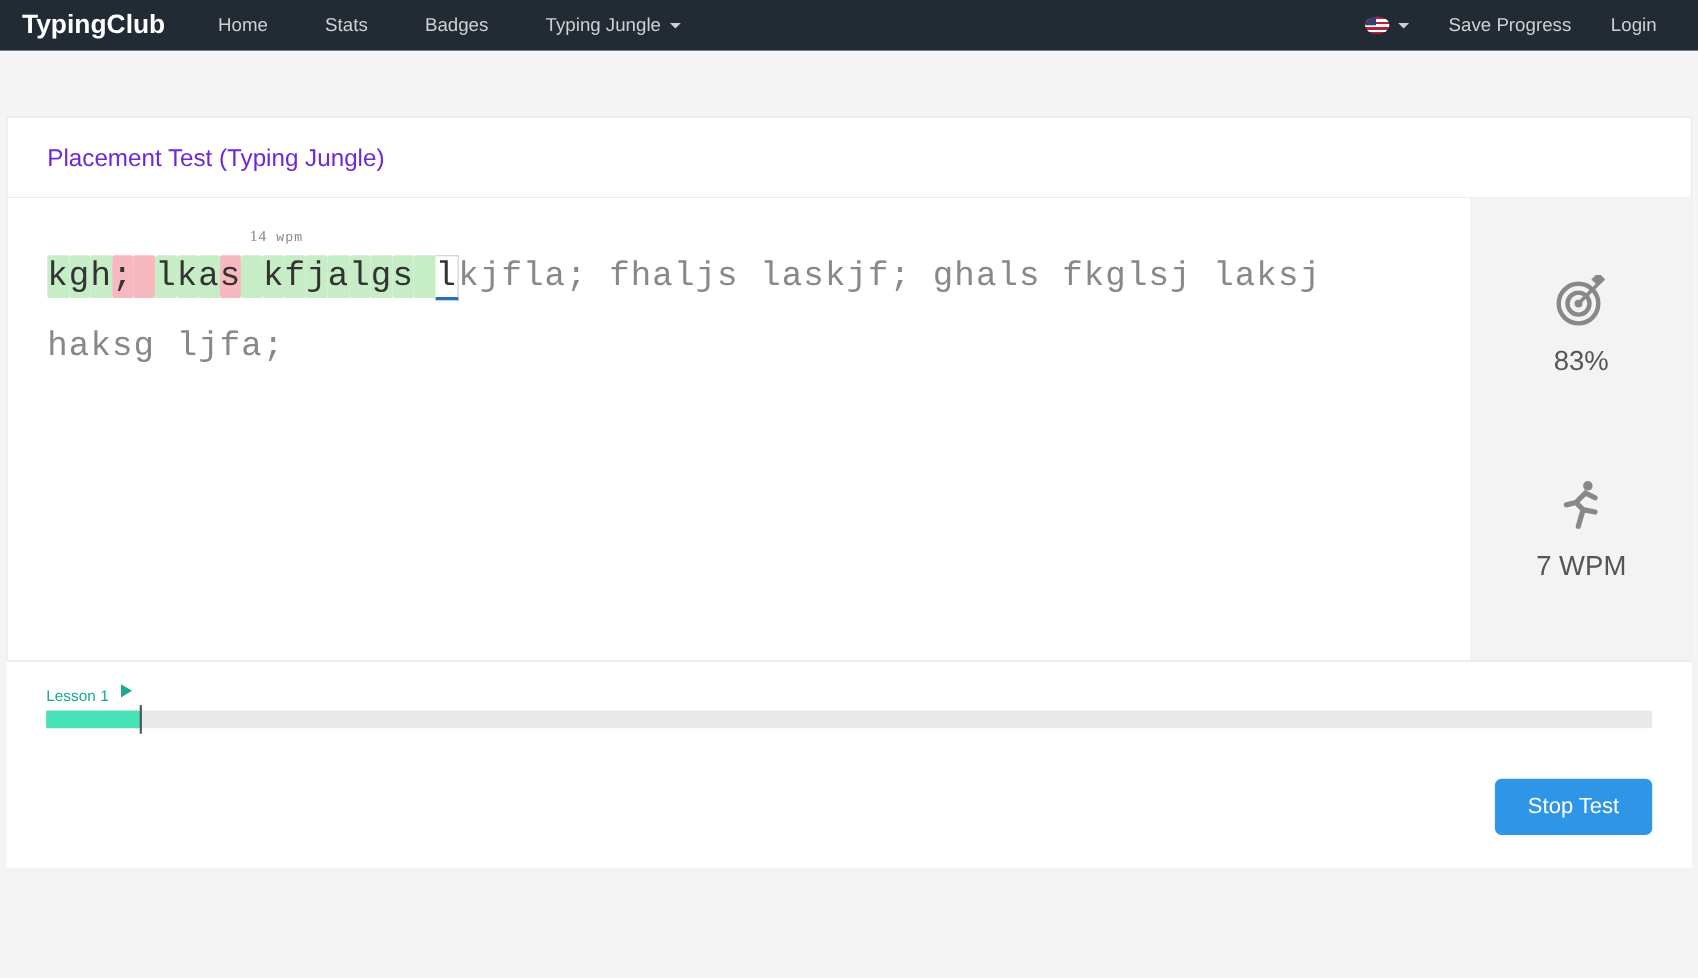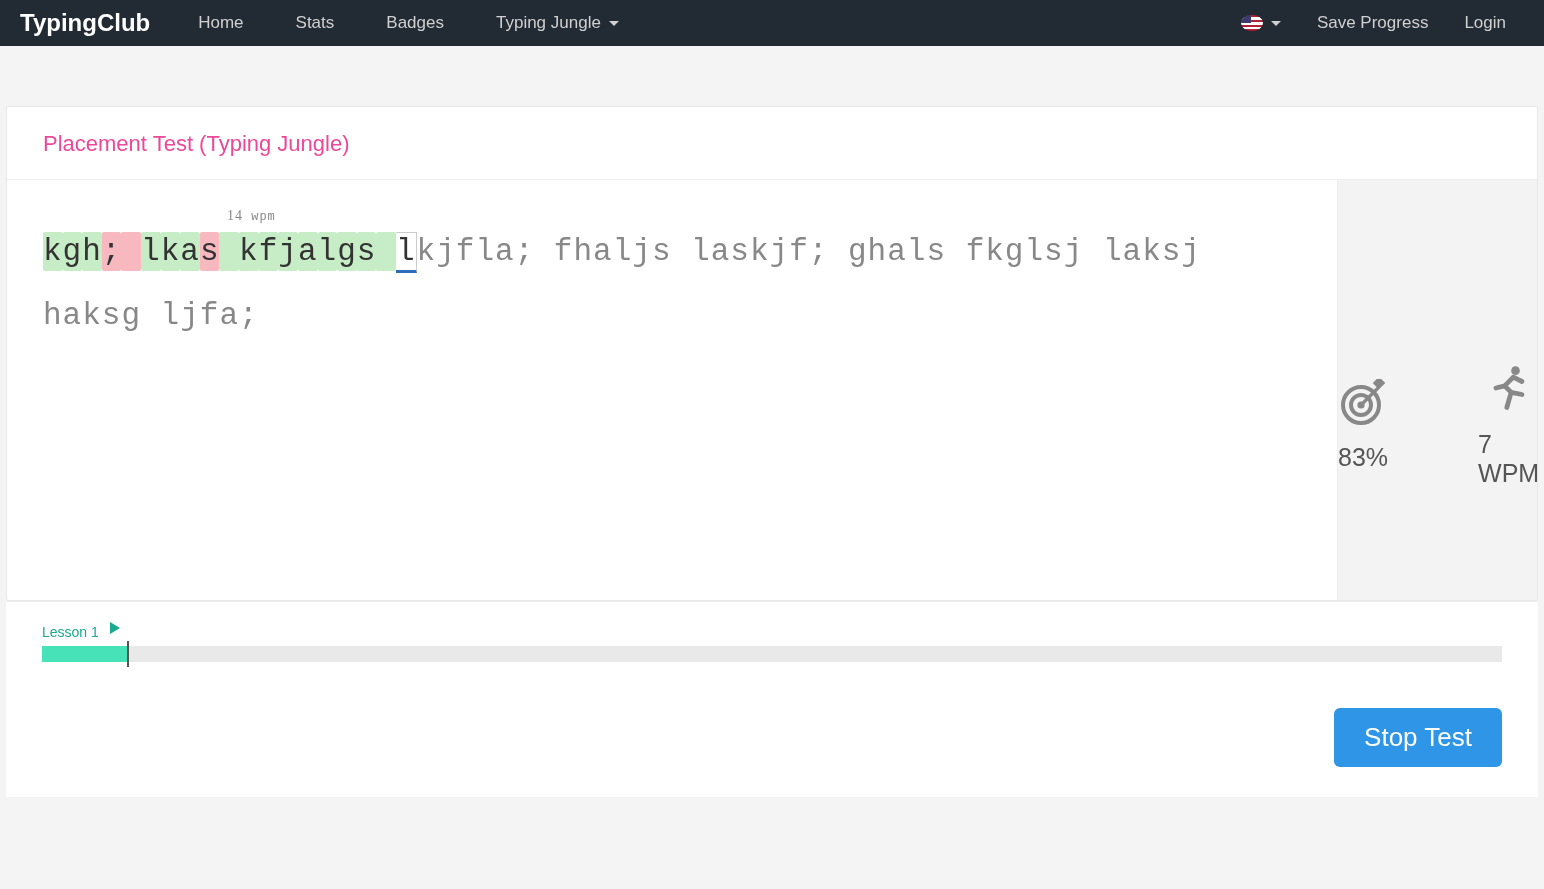--- a/index.html
+++ b/index.html
@@ -8,43 +8,43 @@
 .navbar { background: #222a34; height: 46px; display: flex; align-items: center; padding: 0 20px; color: #d0d0d0; }
 .brand { color: #fff; font-weight: 700; font-size: 24px; margin-right: 30px; cursor: pointer; }
 .nav-links { display: flex; gap: 16px; }
 .nav-link { color: #d0d0d0; padding: 18px 18px; font-size: 17px; cursor: pointer; display: flex; align-items: center; }
 .nav-right { margin-left: auto; display: flex; align-items: center; }
 .flag-icon { display: inline-block; width: 22px; height: 16px; position: relative; border-radius: 50%; overflow: hidden; background: linear-gradient(to bottom, #b22234 0%, #b22234 15%, #fff 15%, #fff 30%, #b22234 30%, #b22234 45%, #fff 45%, #fff 60%, #b22234 60%, #b22234 75%, #fff 75%, #fff 90%, #b22234 90%); }
 .flag-icon::before { content:''; position:absolute; top:0; left:0; width:45%; height:50%; background:#3c3b6e; }
 .caret { display: inline-block; width: 0; height: 0; border-left: 5px solid transparent; border-right: 5px solid transparent; border-top: 5px solid #d0d0d0; margin-left: 8px; vertical-align: middle; }
 
 .panel { background: #fff; margin: 60px 6px 0 6px; border: 1px solid #e8e8e8; border-radius: 2px; }
-.panel-header { padding: 24px 36px 22px; font-size: 22px; color: #ec4899; border-bottom: 1px solid #eee; }
+.panel-header { padding: 24px 36px 22px; font-size: 22px; color: #6d28d9; border-bottom: 1px solid #eee; }
 .panel-body { display: flex; min-height: 420px; }
 .typing-area { flex: 1; padding: 40px 36px 0 36px; font-family: "Courier New", monospace; font-size: 31px; line-height: 64px; color: #888; position: relative; letter-spacing: 1px; }
 .wpm-bubble { position: absolute; top: 4px; left: 220px; font-family: inherit; font-size: 12px; color: #888; }
 .wpm-bubble .num { font-family: Georgia, serif; font-size: 14px; }
 .char-c { background: #c7edc7; color: #333; border-radius: 2px; padding: 2px 0; }
 .char-e { background: #f7b8c0; color: #333; border-radius: 2px; padding: 2px 0; }
 .char-cur { color: #333; border-bottom: 3px solid #2a6ebb; border-top: 1px solid #ccc; border-right: 1px solid #ccc; padding: 1px 0; }
-.sidebar { width: 200px; background: #f3f3f3; border-left: 1px solid #eee; display: flex; flex-direction: row; align-items: center; padding-top: 70px; gap: 90px; }
+.sidebar { width: 200px; background: #f3f3f3; border-left: 1px solid #eee; display: flex; flex-direction: column; align-items: center; padding-top: 70px; gap: 90px; }
 .stat { display: flex; flex-direction: column; align-items: center; gap: 16px; }
 .stat-text { font-size: 25px; color: #555; }
 .icon-svg { fill: #888; }
 
 .footer { background: #fff; border-top: 1px solid #eee; padding: 44px 36px 30px; margin: 0 6px; }
 .progress-wrap { position: relative; }
 .lesson-label { color: #1ba98f; font-size: 14px; position: absolute; top: -22px; left: 0; text-align: right; }
 .lesson-flag { position: absolute; top: -24px; left: 68px; width: 0; height: 0; border-top: 6px solid transparent; border-bottom: 6px solid transparent; border-left: 10px solid #1ba98f; }
 .progress-bar { height: 16px; background: #e9e9e9; width: 100%; position: relative; }
 .progress-fill { height: 100%; background: #48e2b9; width: 86px; position: relative; }
 .progress-fill::after { content:''; position:absolute; right:-1px; top:-5px; bottom:-5px; width:2px; background:#555; }
 
 .stop-row { display: flex; justify-content: flex-end; margin-top: 46px; }
-.stop-btn { background: #2f95e6; color: #fff; border: none; border-radius: 6px; padding: 14px 30px; font-size: 26px; cursor: pointer; }
+.stop-btn { background: #2f95e6; color: #fff; border: none; border-radius: 6px; padding: 14px 30px; font-size: 20px; cursor: pointer; }
 </style>
 </head>
 <body>
 
 <div class="navbar">
   <div class="brand">TypingClub</div>
   <div class="nav-links">
     <div class="nav-link">Home</div>
     <div class="nav-link">Stats</div>
     <div class="nav-link">Badges</div>

